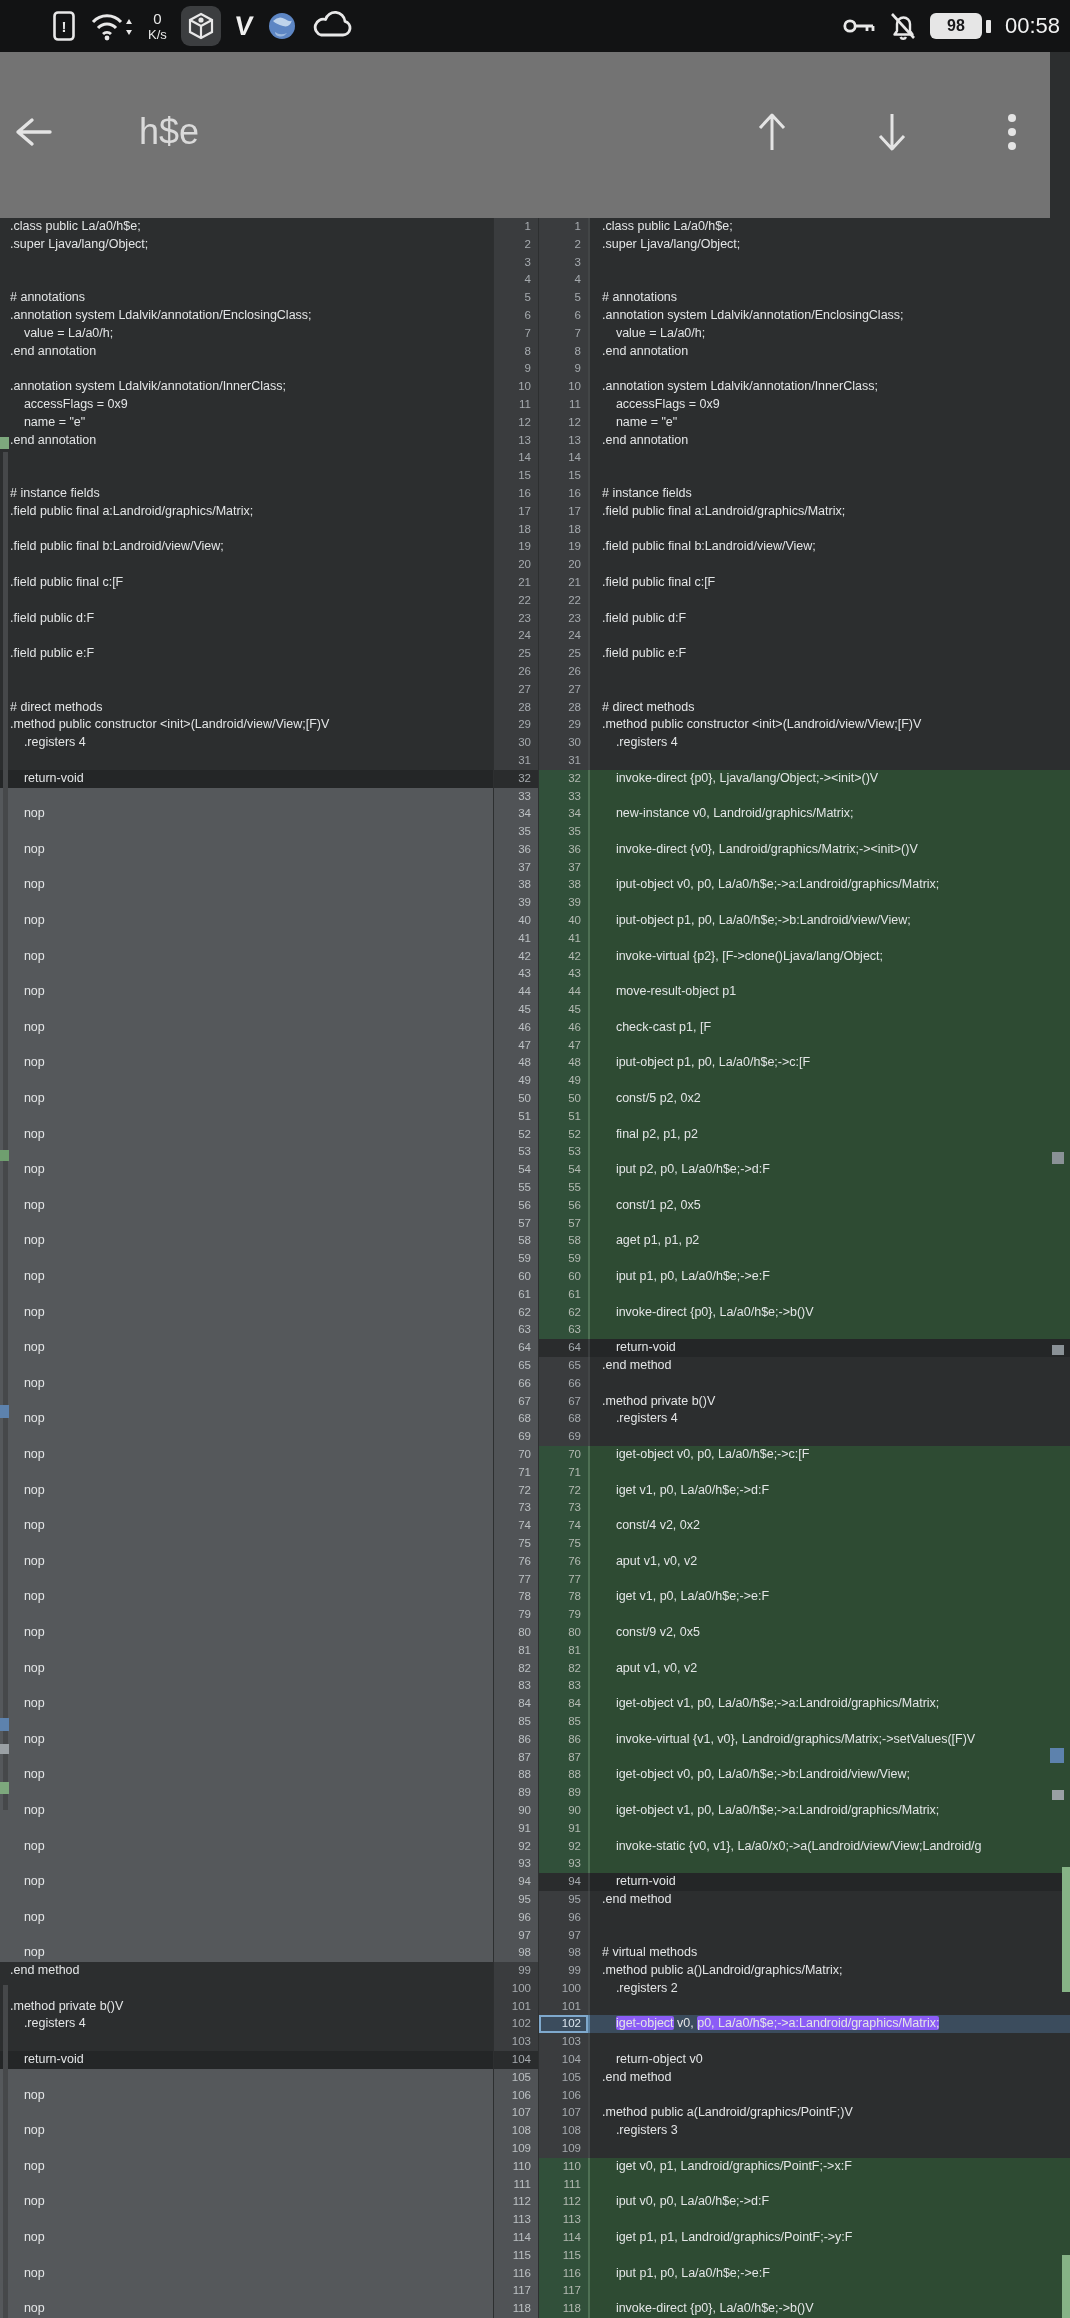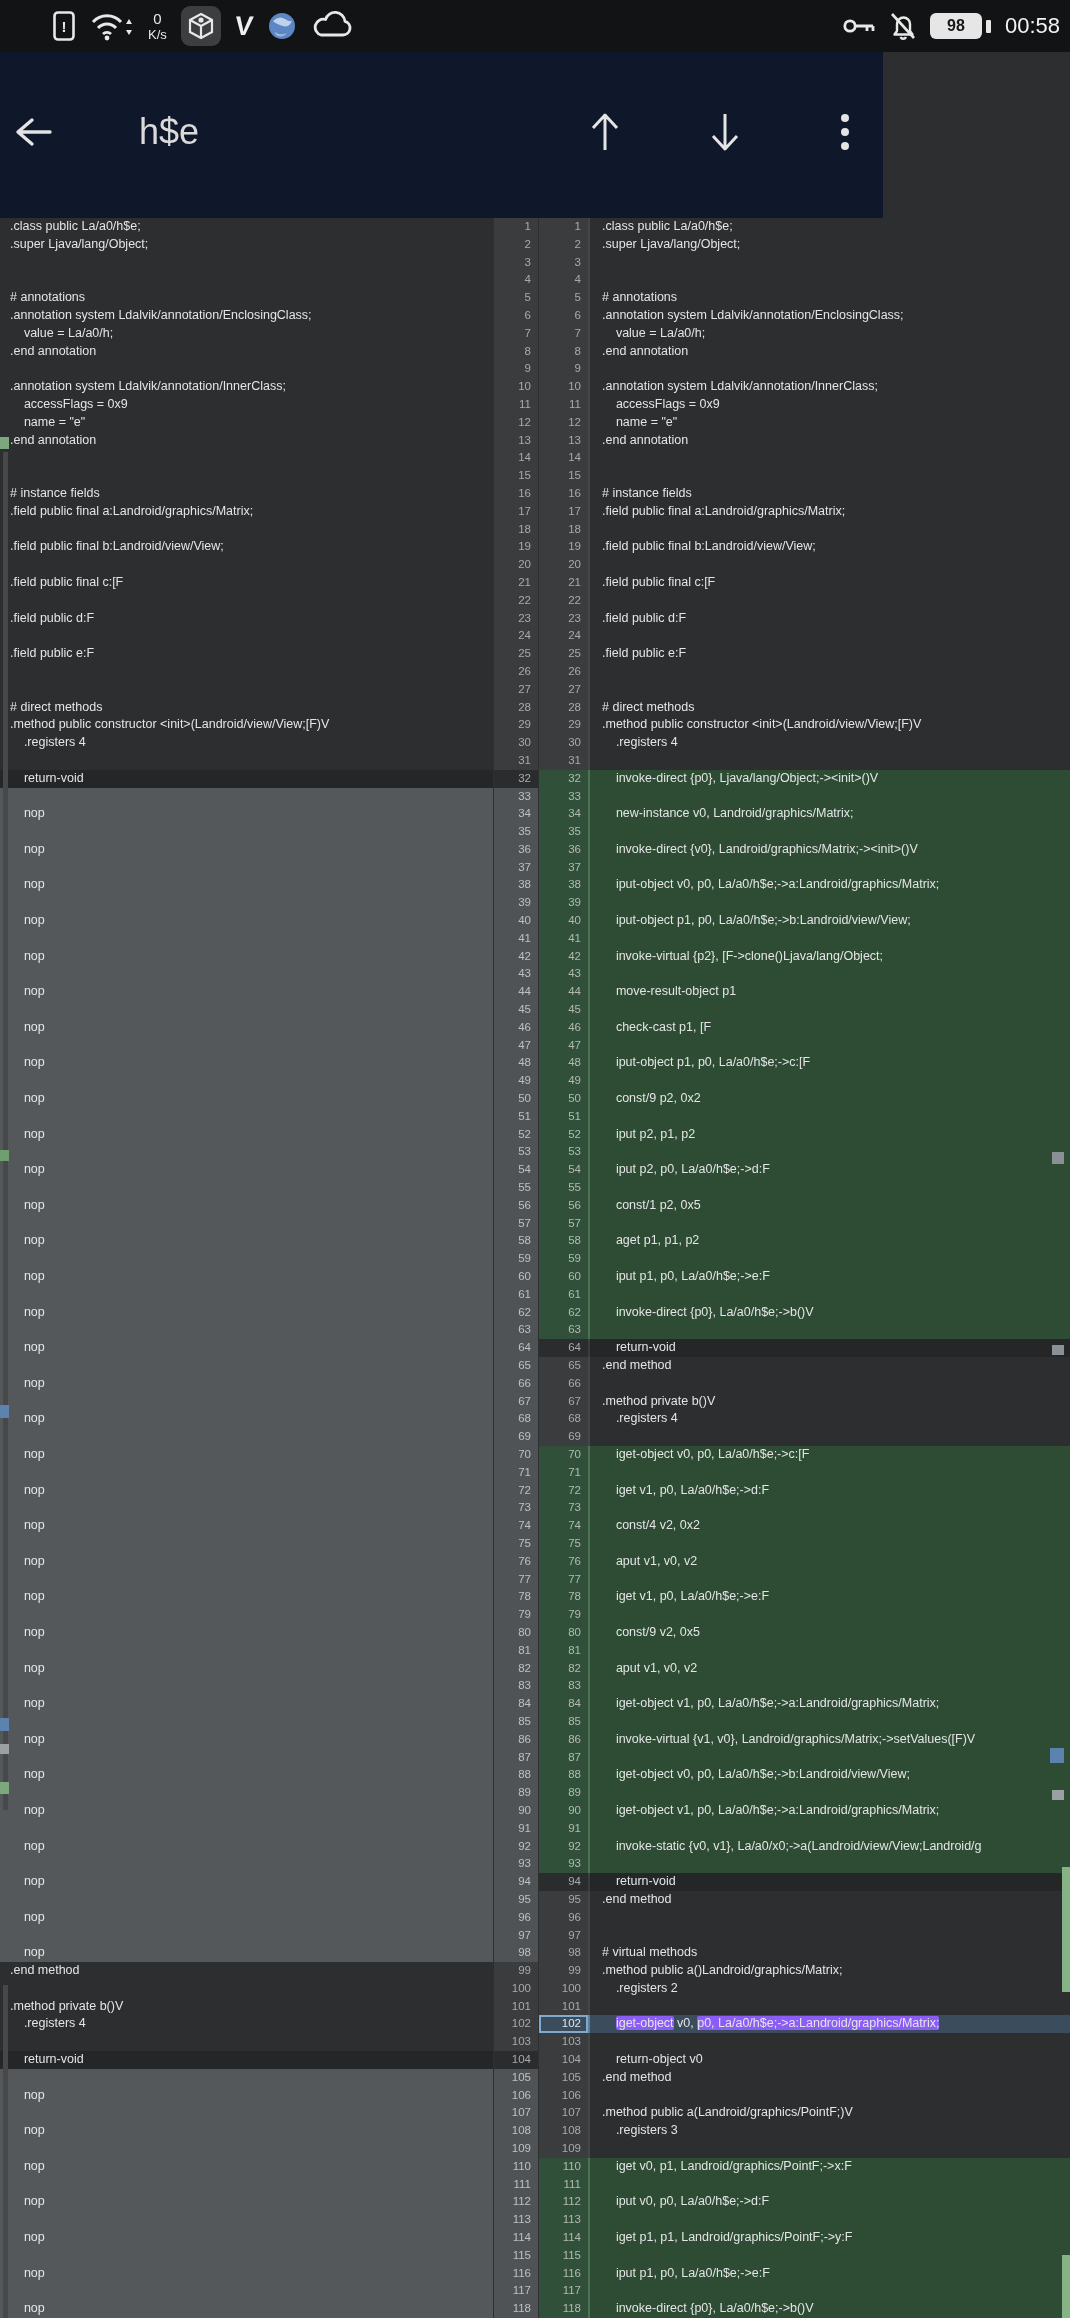--- a/index.html
+++ b/index.html
@@ -12,21 +12,21 @@
   .sb-right{display:flex;align-items:center;gap:12px;margin-left:auto;margin-right:10px;}
   .speed{display:flex;flex-direction:column;align-items:center;color:#e8e8e8;line-height:1;}
   .speed .v{font-size:15px;} .speed .u{font-size:13px;margin-top:2px;}
   .appico{width:40px;height:40px;border-radius:9px;background:#3c3e40;display:flex;align-items:center;justify-content:center;}
   .vico{font-size:27px;font-weight:bold;color:#f0f0f0;transform:skewX(-6deg);}
   .battery{min-width:44px;height:26px;border-radius:6px;background:#e6e6e6;color:#18181a;
            font-size:16px;font-weight:bold;display:flex;align-items:center;justify-content:center;padding:0 4px;}
   .batcap{width:5px;height:13px;background:#e6e6e6;border-radius:1px;margin-left:-8px;}
   .clock{font-size:22px;color:#f2f2f2;margin-left:2px;}
   
-  .appbar{position:absolute;left:0;top:52px;width:852px;height:166px;background:#0f172a;padding-left:31px;}
+  .appbar{position:absolute;left:0;top:52px;width:1050px;height:166px;background:#737373;}
   .appbar-row{position:absolute;left:0;top:48px;width:100%;height:64px;display:flex;align-items:center;}
   .title{font-size:36px;color:#dadada;margin-left:75px;}
   .bar-spacer{flex:1;}
   .iconbtn{width:64px;height:64px;display:flex;align-items:center;justify-content:center;}
   
   .diff{position:absolute;left:0;top:218px;width:1070px;height:2101px;}
   .row{display:flex;height:17.8px;line-height:17.9px;font-size:12.5px;white-space:pre;}
   .cell{overflow:hidden;}
   .lcode{width:483px;padding-left:10px;background:#2c2e2f;}
   .ln{width:37px;min-width:37px;background:#3a3c3e;border-left:1px solid #2d2f30;
@@ -188,23 +188,23 @@
         <div class="row"><div class="cell lcode lg">    nop</div><div class="cell ln lg">40</div><div class="cell ln ln2 rg">40</div><div class="cell rcode rg">    iput-object p1, p0, La/a0/h$e;-&gt;b:Landroid/view/View;</div></div>
         <div class="row"><div class="cell lcode lg"></div><div class="cell ln lg">41</div><div class="cell ln ln2 rg">41</div><div class="cell rcode rg"></div></div>
         <div class="row"><div class="cell lcode lg">    nop</div><div class="cell ln lg">42</div><div class="cell ln ln2 rg">42</div><div class="cell rcode rg">    invoke-virtual {p2}, [F-&gt;clone()Ljava/lang/Object;</div></div>
         <div class="row"><div class="cell lcode lg"></div><div class="cell ln lg">43</div><div class="cell ln ln2 rg">43</div><div class="cell rcode rg"></div></div>
         <div class="row"><div class="cell lcode lg">    nop</div><div class="cell ln lg">44</div><div class="cell ln ln2 rg">44</div><div class="cell rcode rg">    move-result-object p1</div></div>
         <div class="row"><div class="cell lcode lg"></div><div class="cell ln lg">45</div><div class="cell ln ln2 rg">45</div><div class="cell rcode rg"></div></div>
         <div class="row"><div class="cell lcode lg">    nop</div><div class="cell ln lg">46</div><div class="cell ln ln2 rg">46</div><div class="cell rcode rg">    check-cast p1, [F</div></div>
         <div class="row"><div class="cell lcode lg"></div><div class="cell ln lg">47</div><div class="cell ln ln2 rg">47</div><div class="cell rcode rg"></div></div>
         <div class="row"><div class="cell lcode lg">    nop</div><div class="cell ln lg">48</div><div class="cell ln ln2 rg">48</div><div class="cell rcode rg">    iput-object p1, p0, La/a0/h$e;-&gt;c:[F</div></div>
         <div class="row"><div class="cell lcode lg"></div><div class="cell ln lg">49</div><div class="cell ln ln2 rg">49</div><div class="cell rcode rg"></div></div>
-        <div class="row"><div class="cell lcode lg">    nop</div><div class="cell ln lg">50</div><div class="cell ln ln2 rg">50</div><div class="cell rcode rg">    const/9 p2, 0x2</div></div>
+        <div class="row"><div class="cell lcode lg">    nop</div><div class="cell ln lg">50</div><div class="cell ln ln2 rg">50</div><div class="cell rcode rg">    const/5 p2, 0x2</div></div>
         <div class="row"><div class="cell lcode lg"></div><div class="cell ln lg">51</div><div class="cell ln ln2 rg">51</div><div class="cell rcode rg"></div></div>
-        <div class="row"><div class="cell lcode lg">    nop</div><div class="cell ln lg">52</div><div class="cell ln ln2 rg">52</div><div class="cell rcode rg">    iput p2, p1, p2</div></div>
+        <div class="row"><div class="cell lcode lg">    nop</div><div class="cell ln lg">52</div><div class="cell ln ln2 rg">52</div><div class="cell rcode rg">    final p2, p1, p2</div></div>
         <div class="row"><div class="cell lcode lg"></div><div class="cell ln lg">53</div><div class="cell ln ln2 rg">53</div><div class="cell rcode rg"></div></div>
         <div class="row"><div class="cell lcode lg">    nop</div><div class="cell ln lg">54</div><div class="cell ln ln2 rg">54</div><div class="cell rcode rg">    iput p2, p0, La/a0/h$e;-&gt;d:F</div></div>
         <div class="row"><div class="cell lcode lg"></div><div class="cell ln lg">55</div><div class="cell ln ln2 rg">55</div><div class="cell rcode rg"></div></div>
         <div class="row"><div class="cell lcode lg">    nop</div><div class="cell ln lg">56</div><div class="cell ln ln2 rg">56</div><div class="cell rcode rg">    const/1 p2, 0x5</div></div>
         <div class="row"><div class="cell lcode lg"></div><div class="cell ln lg">57</div><div class="cell ln ln2 rg">57</div><div class="cell rcode rg"></div></div>
         <div class="row"><div class="cell lcode lg">    nop</div><div class="cell ln lg">58</div><div class="cell ln ln2 rg">58</div><div class="cell rcode rg">    aget p1, p1, p2</div></div>
         <div class="row"><div class="cell lcode lg"></div><div class="cell ln lg">59</div><div class="cell ln ln2 rg">59</div><div class="cell rcode rg"></div></div>
         <div class="row"><div class="cell lcode lg">    nop</div><div class="cell ln lg">60</div><div class="cell ln ln2 rg">60</div><div class="cell rcode rg">    iput p1, p0, La/a0/h$e;-&gt;e:F</div></div>
         <div class="row"><div class="cell lcode lg"></div><div class="cell ln lg">61</div><div class="cell ln ln2 rg">61</div><div class="cell rcode rg"></div></div>
         <div class="row"><div class="cell lcode lg">    nop</div><div class="cell ln lg">62</div><div class="cell ln ln2 rg">62</div><div class="cell rcode rg">    invoke-direct {p0}, La/a0/h$e;-&gt;b()V</div></div>

